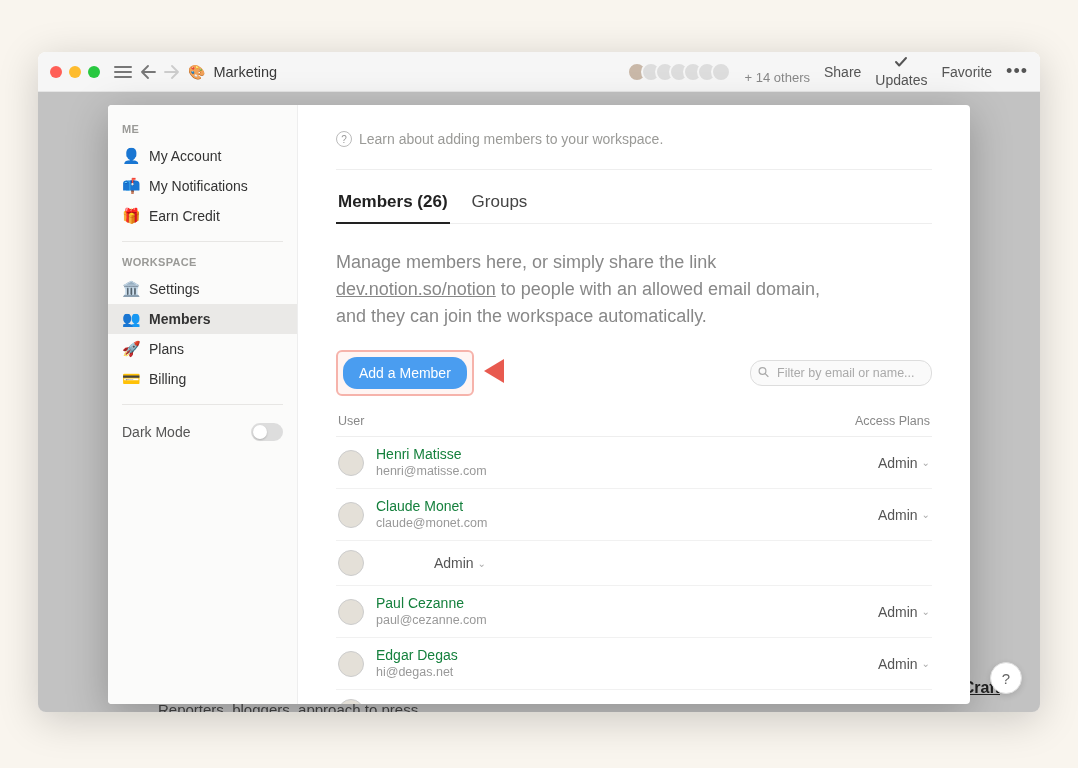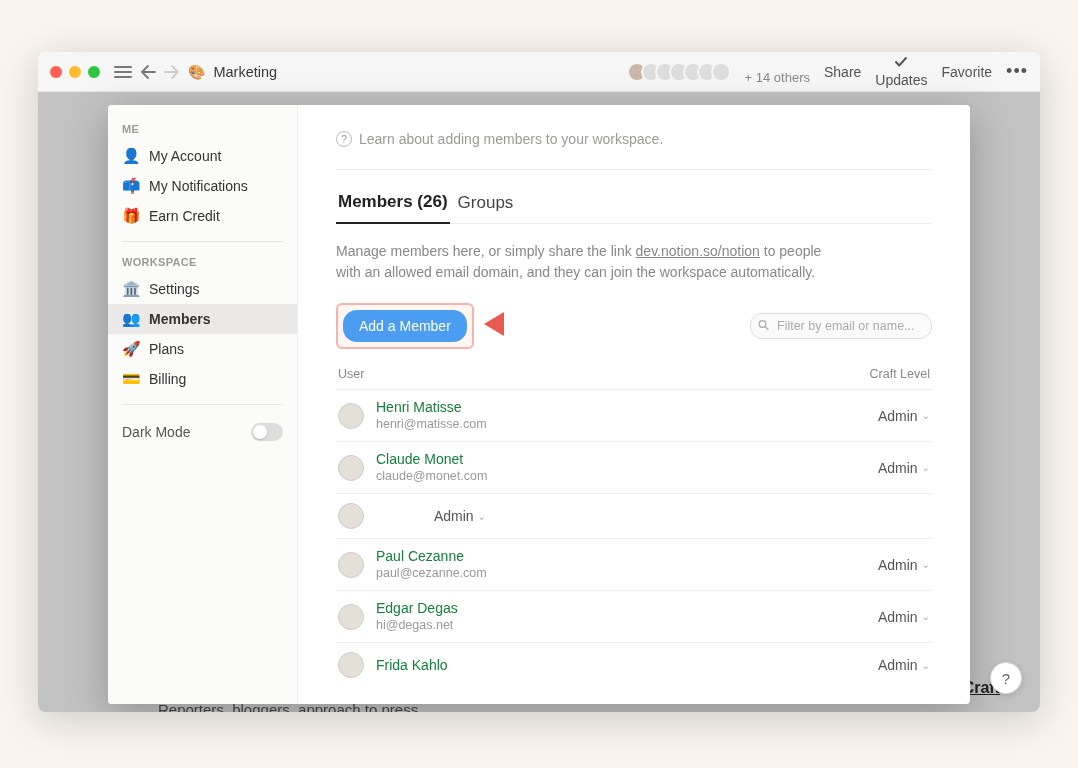--- a/index.html
+++ b/index.html
@@ -45,25 +45,25 @@
 .sb-divider { height:1px; background:#e7e6e4; margin:10px 14px; }
 .dark-row { display:flex; align-items:center; justify-content:space-between; padding:8px 14px; color:#555; }
 .toggle { width:32px; height:18px; background:#ddd; border-radius:10px; position:relative; }
 .toggle::after { content:""; position:absolute; top:2px; left:2px; width:14px; height:14px; background:#fff; border-radius:50%; box-shadow:0 1px 2px rgba(0,0,0,0.2);}
 
 .main { flex:1; padding:26px 38px 0 38px; overflow:hidden; position:relative; }
 .learn { color:#9a9a97; font-size:14px; display:flex; align-items:center; gap:7px; }
 .learn .q { width:16px; height:16px; border:1.2px solid #bbb; border-radius:50%; display:flex; align-items:center; justify-content:center; font-size:10px; color:#999; }
 .hr { height:1px; background:#eee; margin:22px 0; }
 
-.tabs { display:flex; gap:6px; font-size:17px; color:#444; border-bottom:1px solid #eee;align-items:center; }
+.tabs { display:flex; gap:20px; font-size:17px; color:#444; border-bottom:1px solid #eee; }
 .tab { padding:0 2px 10px; cursor:pointer; }
 .tab.active { font-weight:600; color:#222; border-bottom:2px solid #222; margin-bottom:-1px; }
 
-.help-text { font-size:14px; color:#888; margin-top:17px; line-height:1.5; max-width:500px; }
+.help-text { font-size:18px; color:#888; margin-top:25px; line-height:1.5; max-width:500px; }
 .help-text a { color:#888; text-decoration:underline; }
 
 .action-row { display:flex; align-items:center; margin-top:20px; }
 .add-btn-wrap { position:relative; padding:5px; border:2px solid #f6b3ab; border-radius:6px; background:rgba(255,200,190,0.18); }
 .add-btn { background:#4a9df0; color:#fff; border:none; padding:8px 16px; font-size:14px; border-radius:14px; cursor:pointer; }
 .arrow-annot { position:absolute; left:100%; top:50%; transform:translateY(-50%); margin-left:8px; }
 .filter-wrap { margin-left:auto; position:relative; }
 .filter-input { width:182px; padding:5px 8px 5px 26px; font-size:12.5px; border:1px solid #ddd; border-radius:12px; background:#fafafa; color:#555; }
 .filter-input::placeholder{ color:#aaa; }
 .filter-search-icon { position:absolute; left:8px; top:50%; transform:translateY(-50%); color:#aaa; font-size:11px; }
@@ -227,21 +227,21 @@
                 <circle cx="4.5" cy="4.5" r="3.4" stroke="#aaa" stroke-width="1.2" fill="none"></circle>
                 <path d="M7.2 7.2 L10 10" stroke="#aaa" stroke-width="1.2" stroke-linecap="round"></path>
               </svg>
           </span>
           <input class="filter-input" placeholder="Filter by email or name..." style="">
         </div>
       </div>
 
       <div class="table-head">
         <div class="col-user">User</div>
-        <div class="col-access">Craft Level</div>
+        <div class="col-access">Access Plans</div>
       </div>
 
       <div id="members-list">
           <div class="member-row">
             <div class="av"></div>
             <div class="mi">
               <div class="mn">Henri Matisse</div>
               <div class="me">henri@matisse.com</div>
             </div>
             <div class="acc">Admin <span class="chev">⌄</span></div>

